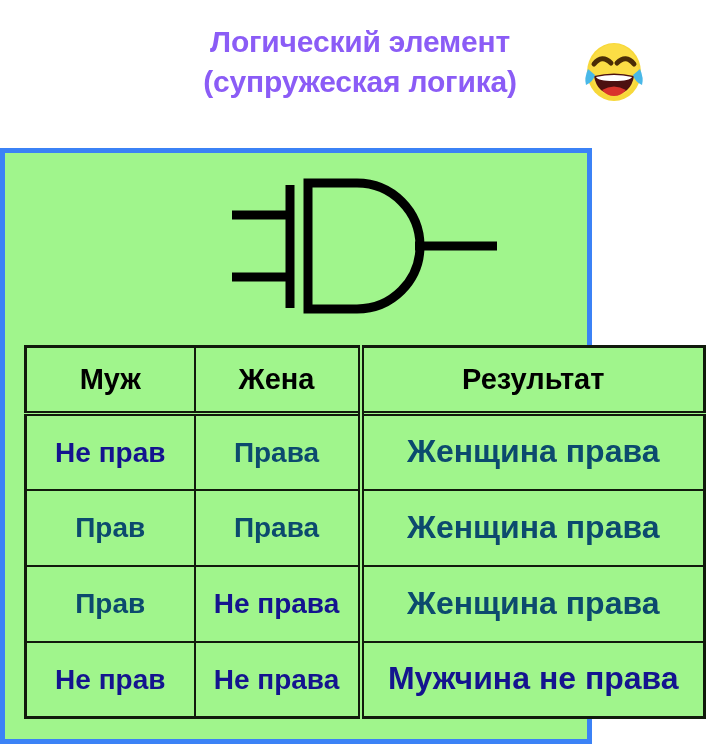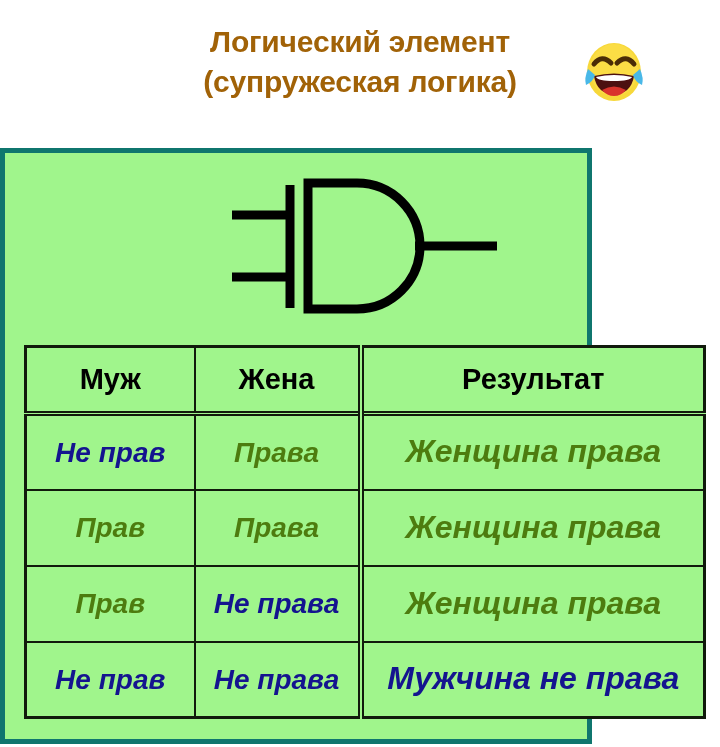--- a/index.html
+++ b/index.html
@@ -26,21 +26,21 @@
   }
   #title-text {
     position: absolute;
     left: 0;
     top: 22px;
     width: 720px;
     text-align: center;
     font-size: 30px;
     font-weight: bold;
     line-height: 1.33;
-    color: #a16207;
+    color: #8b5cf6;
     letter-spacing: -0.2px;
     white-space: pre-line;
   }
   #emoji {
     position: absolute;
     left: 578px;
     top: 36px;
     width: 72px;
     height: 72px;
     line-height: 72px;
@@ -52,21 +52,21 @@
   #emoji svg { display: block; }
 
   
   #panel {
     position: absolute;
     left: 0;
     top: 148px;
     width: 592px;
     height: 596px;
     background: #a0f58c;
-    border: 5px solid #0f766e;
+    border: 5px solid #3b82f6;
     border-left-width: 5px;
     border-right-width: 5px;
   }
 
   
   #gate-area {
     position: absolute;
     left: 0;
     top: 0;
     width: 710px;
@@ -134,23 +134,22 @@
   
   #truth-table .col-sep-double {
     border-left: 6px double #111a0c;
   }
 
   tbody td {
     height: 76px;
     font-size: 28px;
     font-weight: bold;
     line-height: 1.05;
-    font-style: italic;
-  }
-  tbody td.val-yes { color: #4d7c0f; }
+  }
+  tbody td.val-yes { color: #0c4a6e; }
   tbody td.val-no  { color: #14148f; }
 
   
   tbody td.tight { font-size: 32px; }
 </style>
 </head>
 <body>
 
 <div id="title-band">
 

